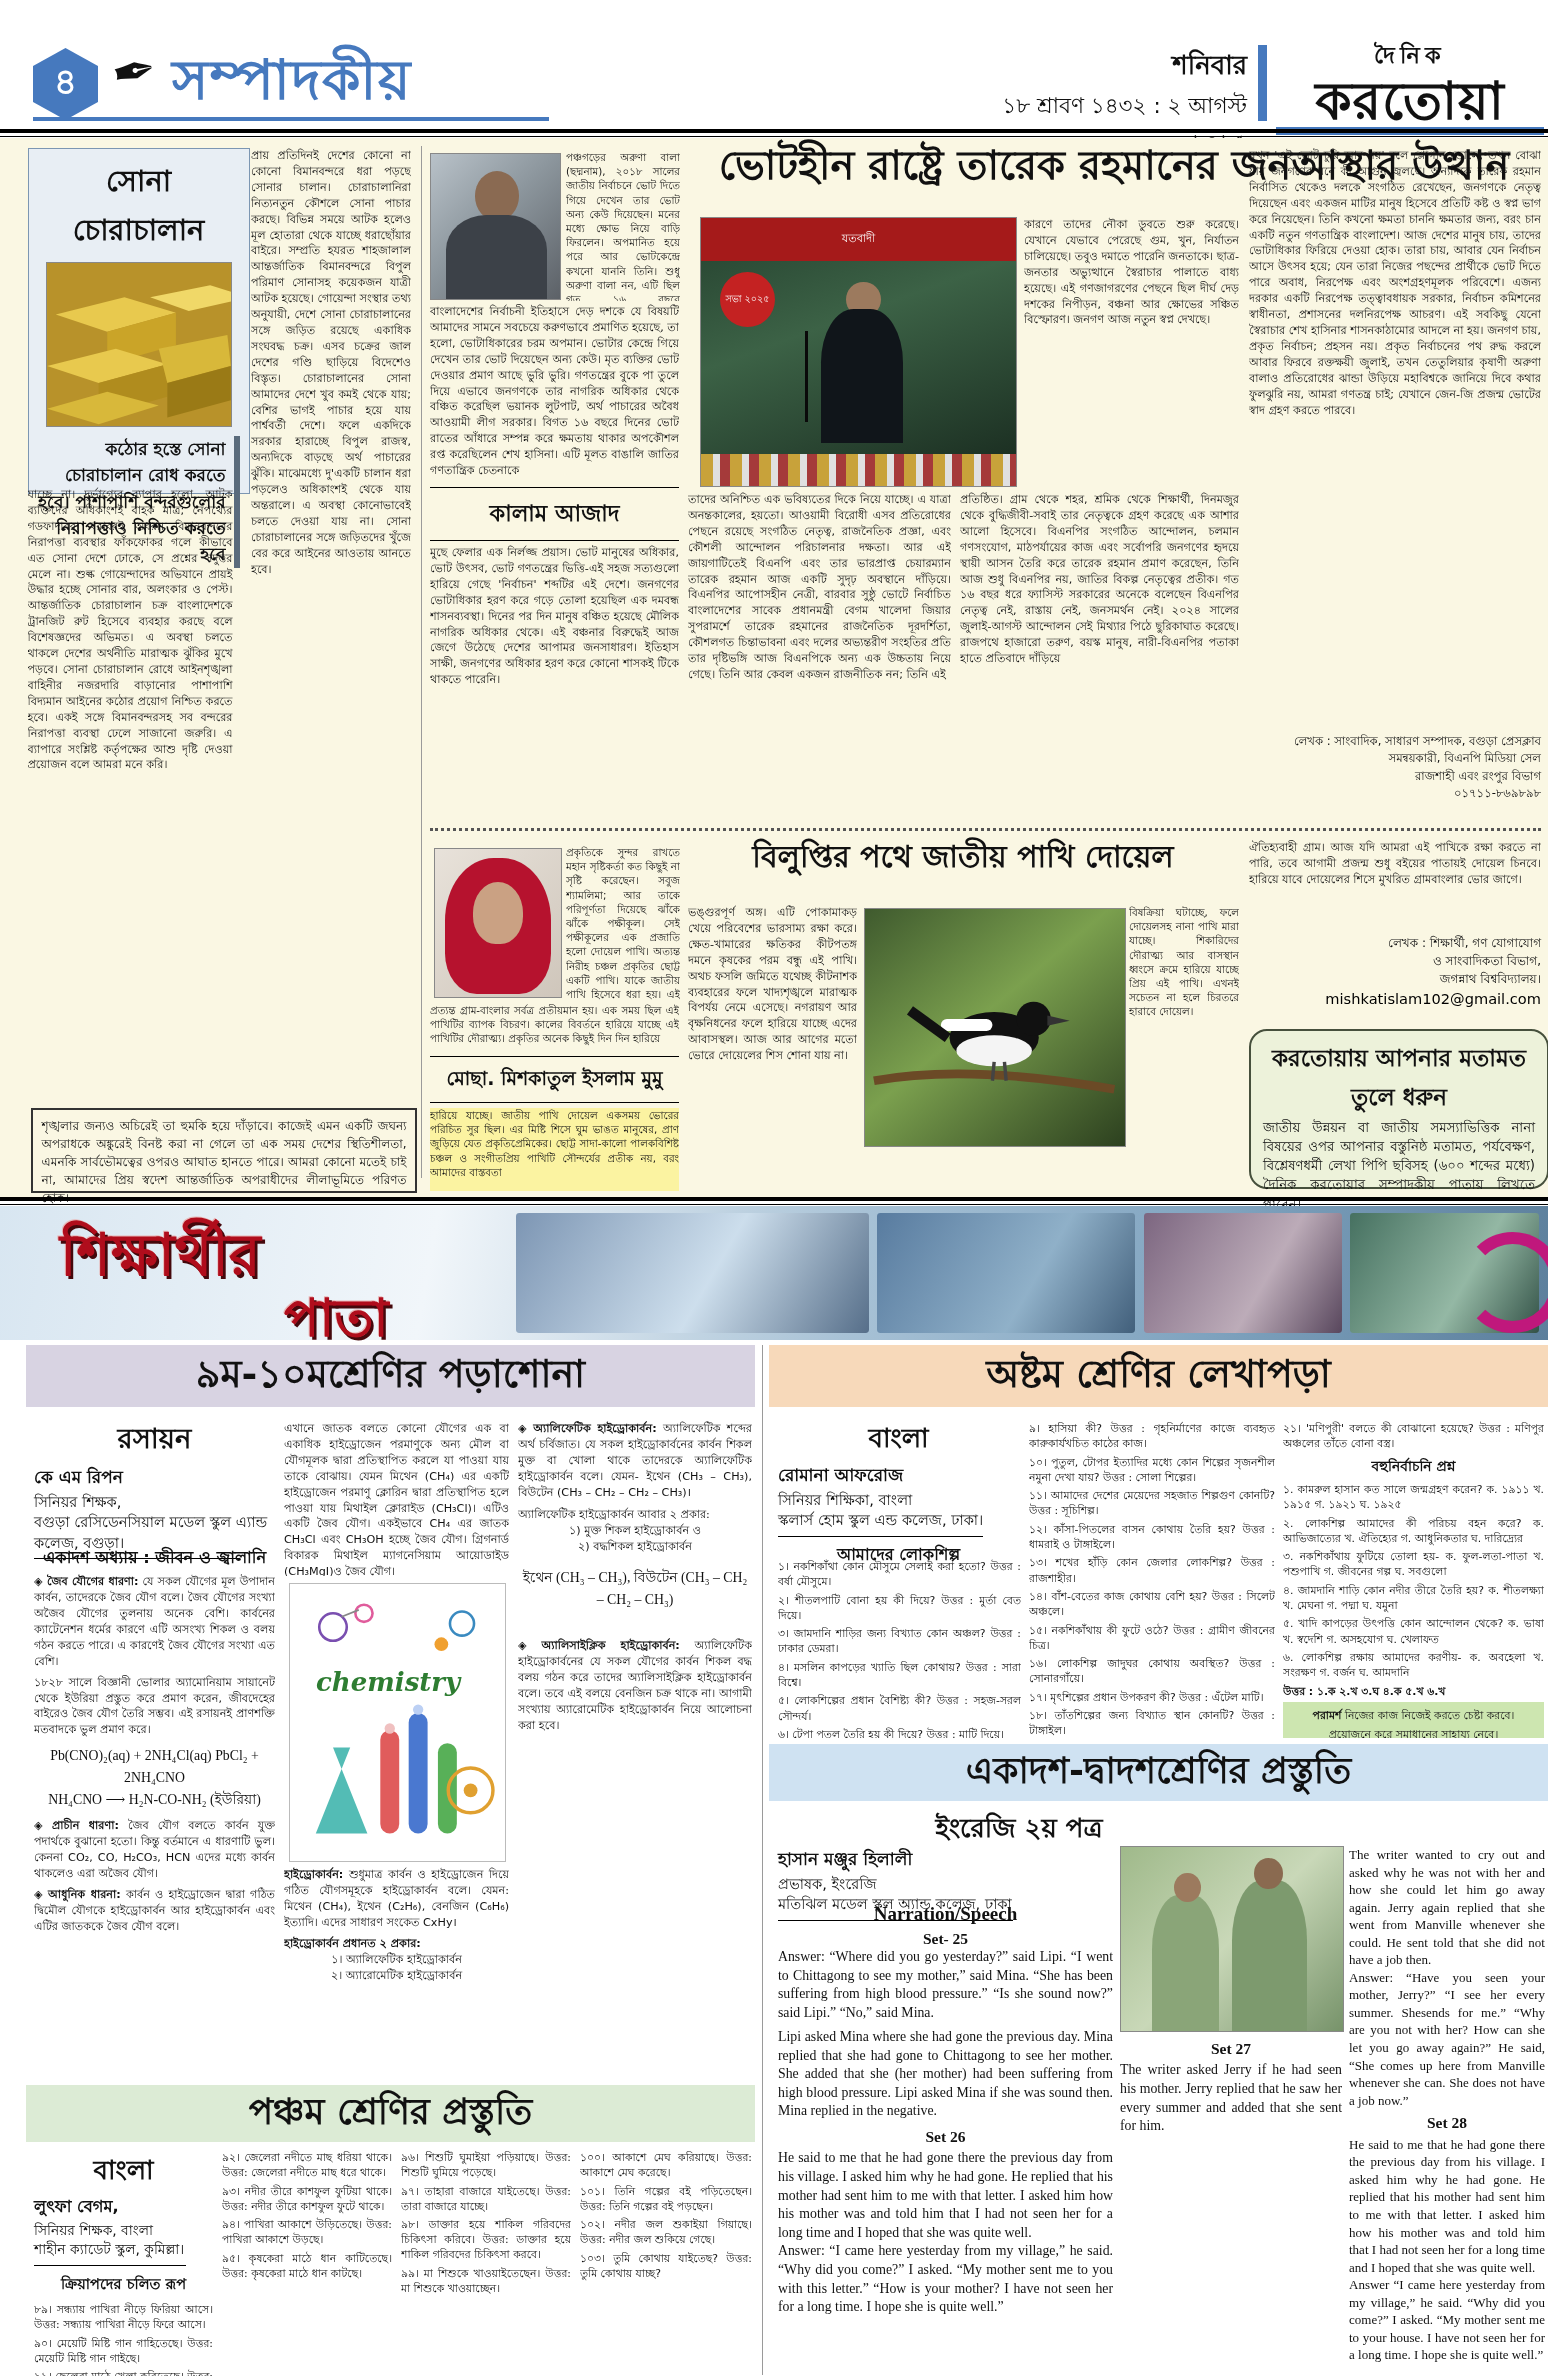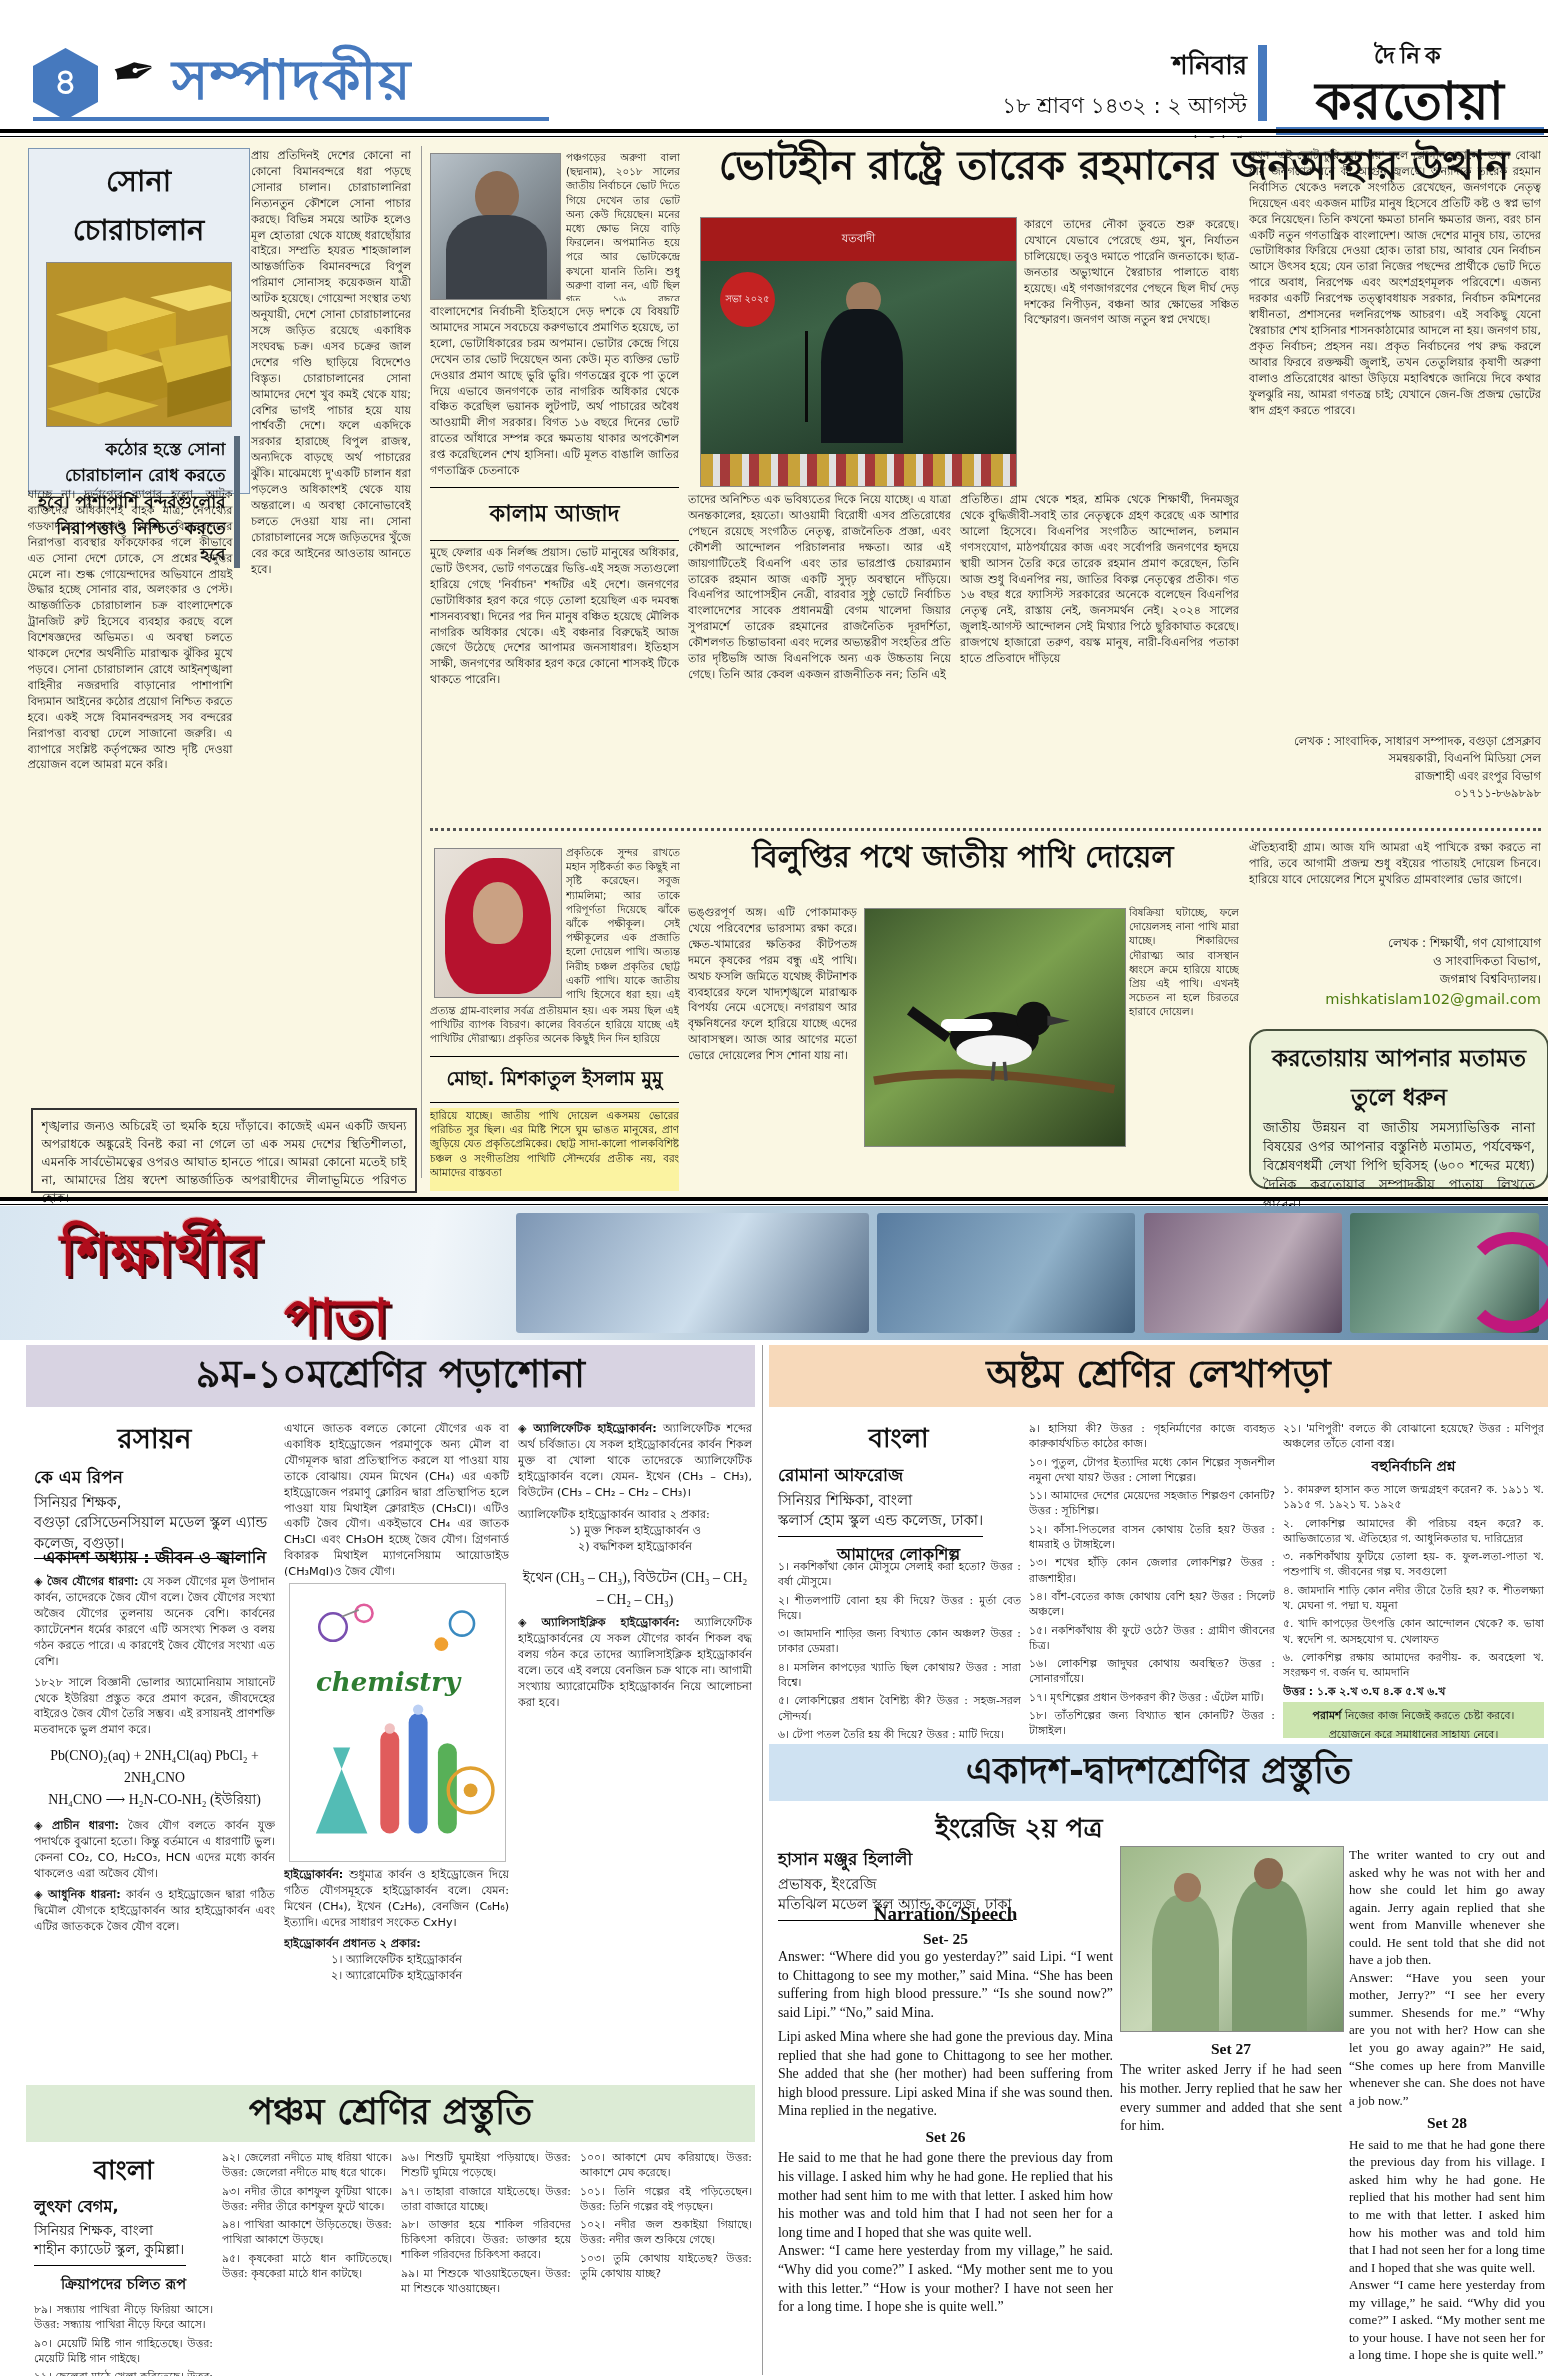--- a/index.html
+++ b/index.html
@@ -39,21 +39,21 @@
   .dotted{border-top:3.4px dotted #555;height:0;}
   .vdiv{width:0.9px;background:#9a9a9a;}
   .byline{font-size:11.6px;line-height:1.5;text-align:right;}
   .yellowhl{background:#FBF3A1;}
   .mailbox{background:#EDF2DA;border:2.6px solid #46503c;border-radius:18px;padding:8.6px 12px;}
   .mail-title{font-size:23px;font-weight:bold;text-align:center;}
   .mail-body{font-size:13.3px;line-height:1.45;text-align:justify;}
   .mail-cta{font-size:18px;font-weight:bold;text-align:center;}
   .mail-email{font-size:18px;text-align:center;color:#3333AA;}
   .credit{font-size:12px;line-height:1.5;text-align:right;}
-  .credit-email{color:#4d7c0f;font-size:14.6px;}
+  .credit-email{color:#000000;font-size:14.6px;}
 
   
   .ph{position:absolute;overflow:hidden;border:0.9px solid #888;}
   .ph-man{background:linear-gradient(135deg,#b9c2c9 0%,#8d979e 45%,#5c6167 100%);}
   .ph-man .head{position:absolute;left:34%;top:12%;width:34%;height:34%;border-radius:50%;background:#8a6a52;}
   .ph-man .body{position:absolute;left:12%;top:42%;width:78%;height:60%;border-radius:40% 40% 0 0;background:#3c4148;}
   .ph-hijab{background:linear-gradient(135deg,#e8e2da,#cfc6bb);}
   .ph-hijab .scarf{position:absolute;left:8%;top:6%;width:84%;height:92%;border-radius:46% 46% 30% 30%;background:#B6122E;}
   .ph-hijab .face{position:absolute;left:30%;top:22%;width:40%;height:42%;border-radius:50% 50% 45% 45%;background:#caa183;}
   .ph-speech{background:linear-gradient(160deg,#24402e 0%,#3c6246 40%,#17281d 100%);}
@@ -275,21 +275,21 @@
     <div class="bn center">১। অ্যালিফেটিক হাইড্রোকার্বন</div>
     <div class="bn center">২। অ্যারোমেটিক হাইড্রোকার্বন</div>
   </div>
 
   <div class="abs ov" style="left:518px;top:1421px;width:234px;height:657px;">
     <div class="bn just"><span class="bold">◈ অ্যালিফেটিক হাইড্রোকার্বন:</span> <span>অ্যালিফেটিক শব্দের অর্থ চর্বিজাত। যে সকল হাইড্রোকার্বনের কার্বন শিকল মুক্ত বা খোলা থাকে তাদেরকে অ্যালিফেটিক হাইড্রোকার্বন বলে। যেমন- ইথেন (CH₃ – CH₃), বিউটেন (CH₃ – CH₂ – CH₂ – CH₃)।</span></div>
     <div class="bn" style="margin-top:6.9px;">অ্যালিফেটিক হাইড্রোকার্বন আবার ২ প্রকার:</div>
     <div class="bn center">১) মুক্ত শিকল হাইড্রোকার্বন ও</div>
     <div class="bn center">২) বদ্ধশিকল হাইড্রোকার্বন</div>
     <div class="eq" style="margin-top:12px;">ইথেন (CH₃ – CH₃), বিউটেন (CH₃ – CH₂ – CH₂ – CH₃)</div>
-    <div class="bn just" style="margin-top:4px;"><span class="bold">◈ অ্যালিসাইক্লিক হাইড্রোকার্বন:</span> <span>অ্যালিফেটিক হাইড্রোকার্বনের যে সকল যৌগের কার্বন শিকল বদ্ধ বলয় গঠন করে তাদের অ্যালিসাইক্লিক হাইড্রোকার্বন বলে। তবে এই বলয়ে বেনজিন চক্র থাকে না। আগামী সংখ্যায় অ্যারোমেটিক হাইড্রোকার্বন নিয়ে আলোচনা করা হবে।</span></div>
+    <div class="bn just" style="margin-top:27px;"><span class="bold">◈ অ্যালিসাইক্লিক হাইড্রোকার্বন:</span> <span>অ্যালিফেটিক হাইড্রোকার্বনের যে সকল যৌগের কার্বন শিকল বদ্ধ বলয় গঠন করে তাদের অ্যালিসাইক্লিক হাইড্রোকার্বন বলে। তবে এই বলয়ে বেনজিন চক্র থাকে না। আগামী সংখ্যায় অ্যারোমেটিক হাইড্রোকার্বন নিয়ে আলোচনা করা হবে।</span></div>
   </div>
 
   <div class="abs bar bar-5" style="left:26px;top:2085px;width:729px;height:57px;font-size:36px;">পঞ্চম শ্রেণির প্রস্তুতি</div>
 
   <div class="abs" style="left:34px;top:2150px;width:179px;">
     <div class="subject" style="font-size:26px;">বাংলা</div>
     <div class="teacher-name" style="font-size:16.3px;">লুৎফা বেগম,</div>
     <div class="teacher-meta" style="font-size:13.8px;">সিনিয়র শিক্ষক, বাংলা</div>
     <div class="teacher-meta" style="font-size:13.8px;">শাহীন ক্যাডেট স্কুল, কুমিল্লা।</div>
     <div class="teacher-rule"></div>

